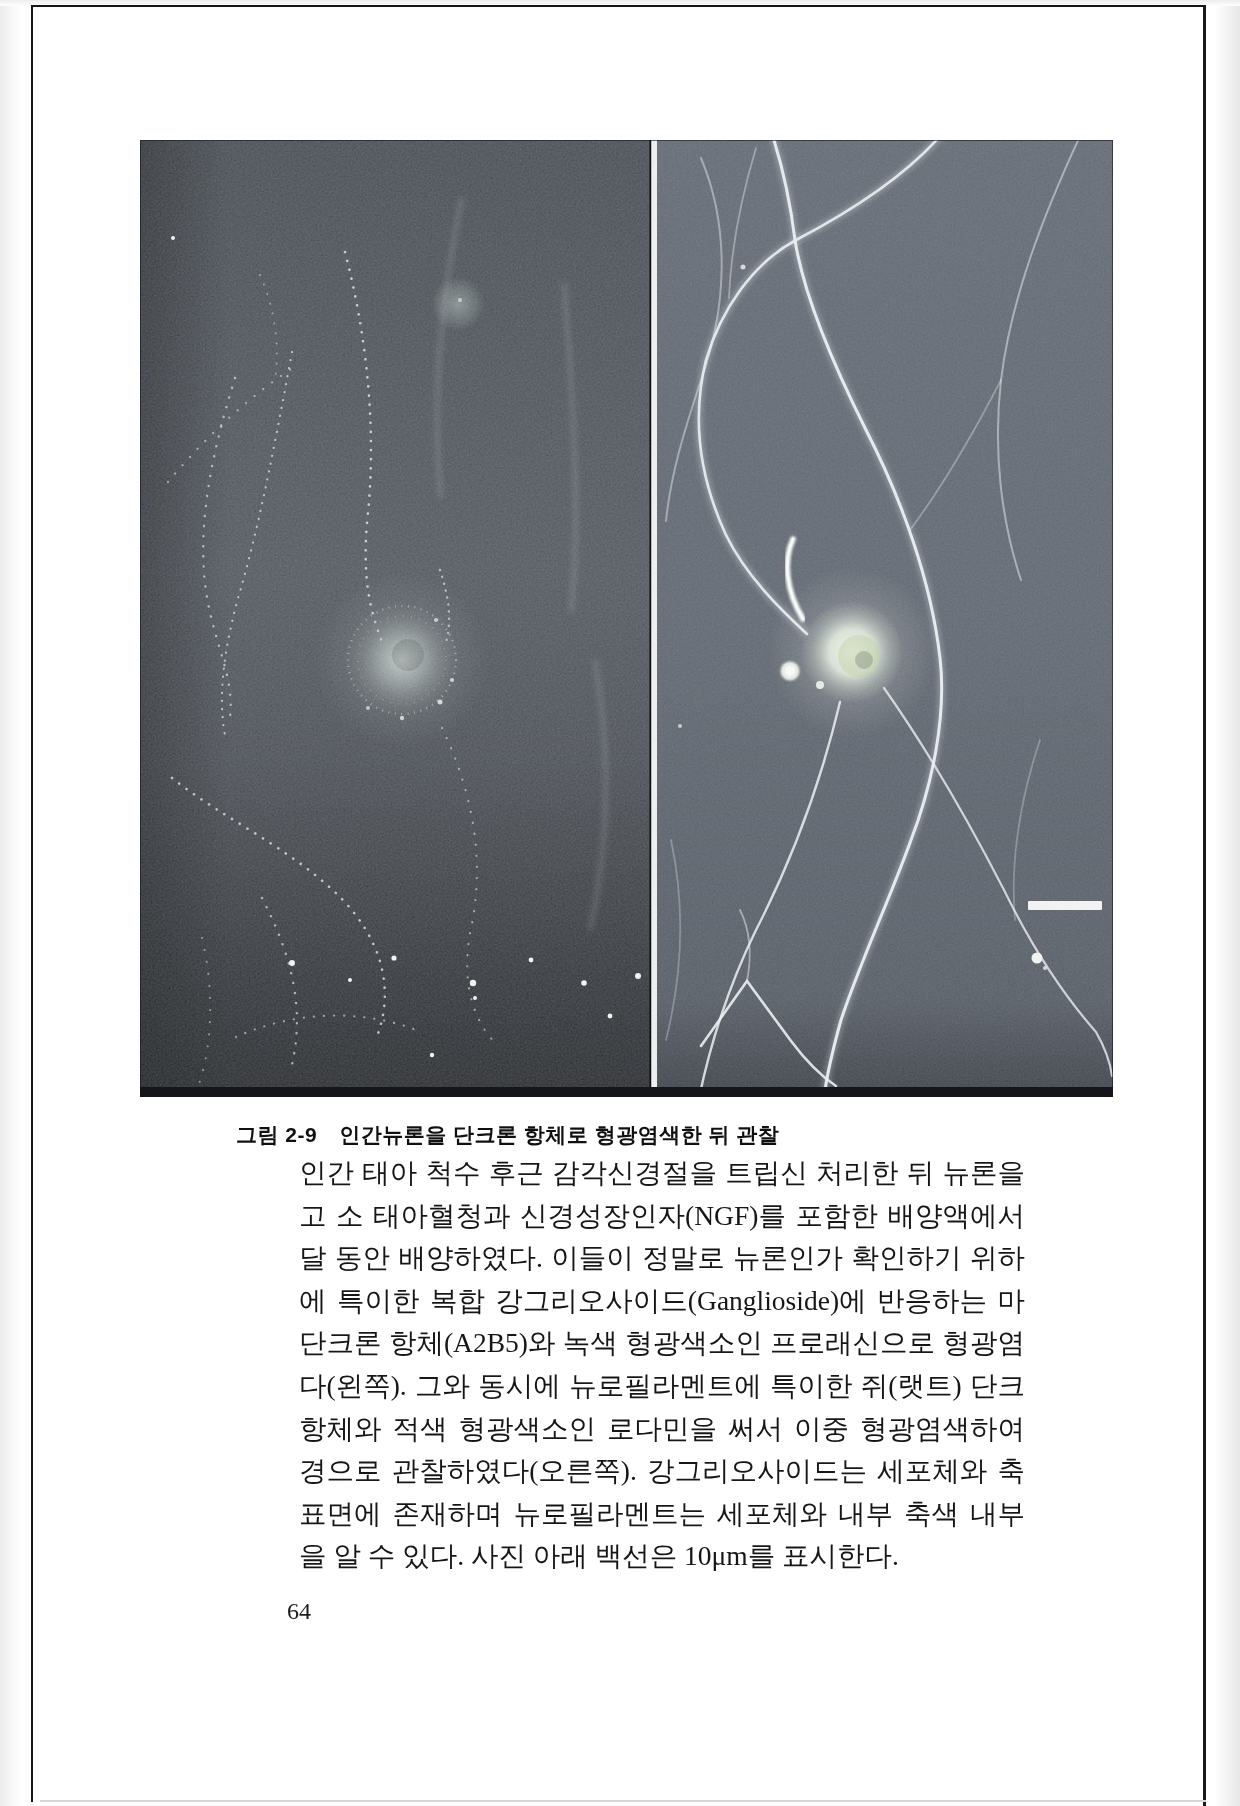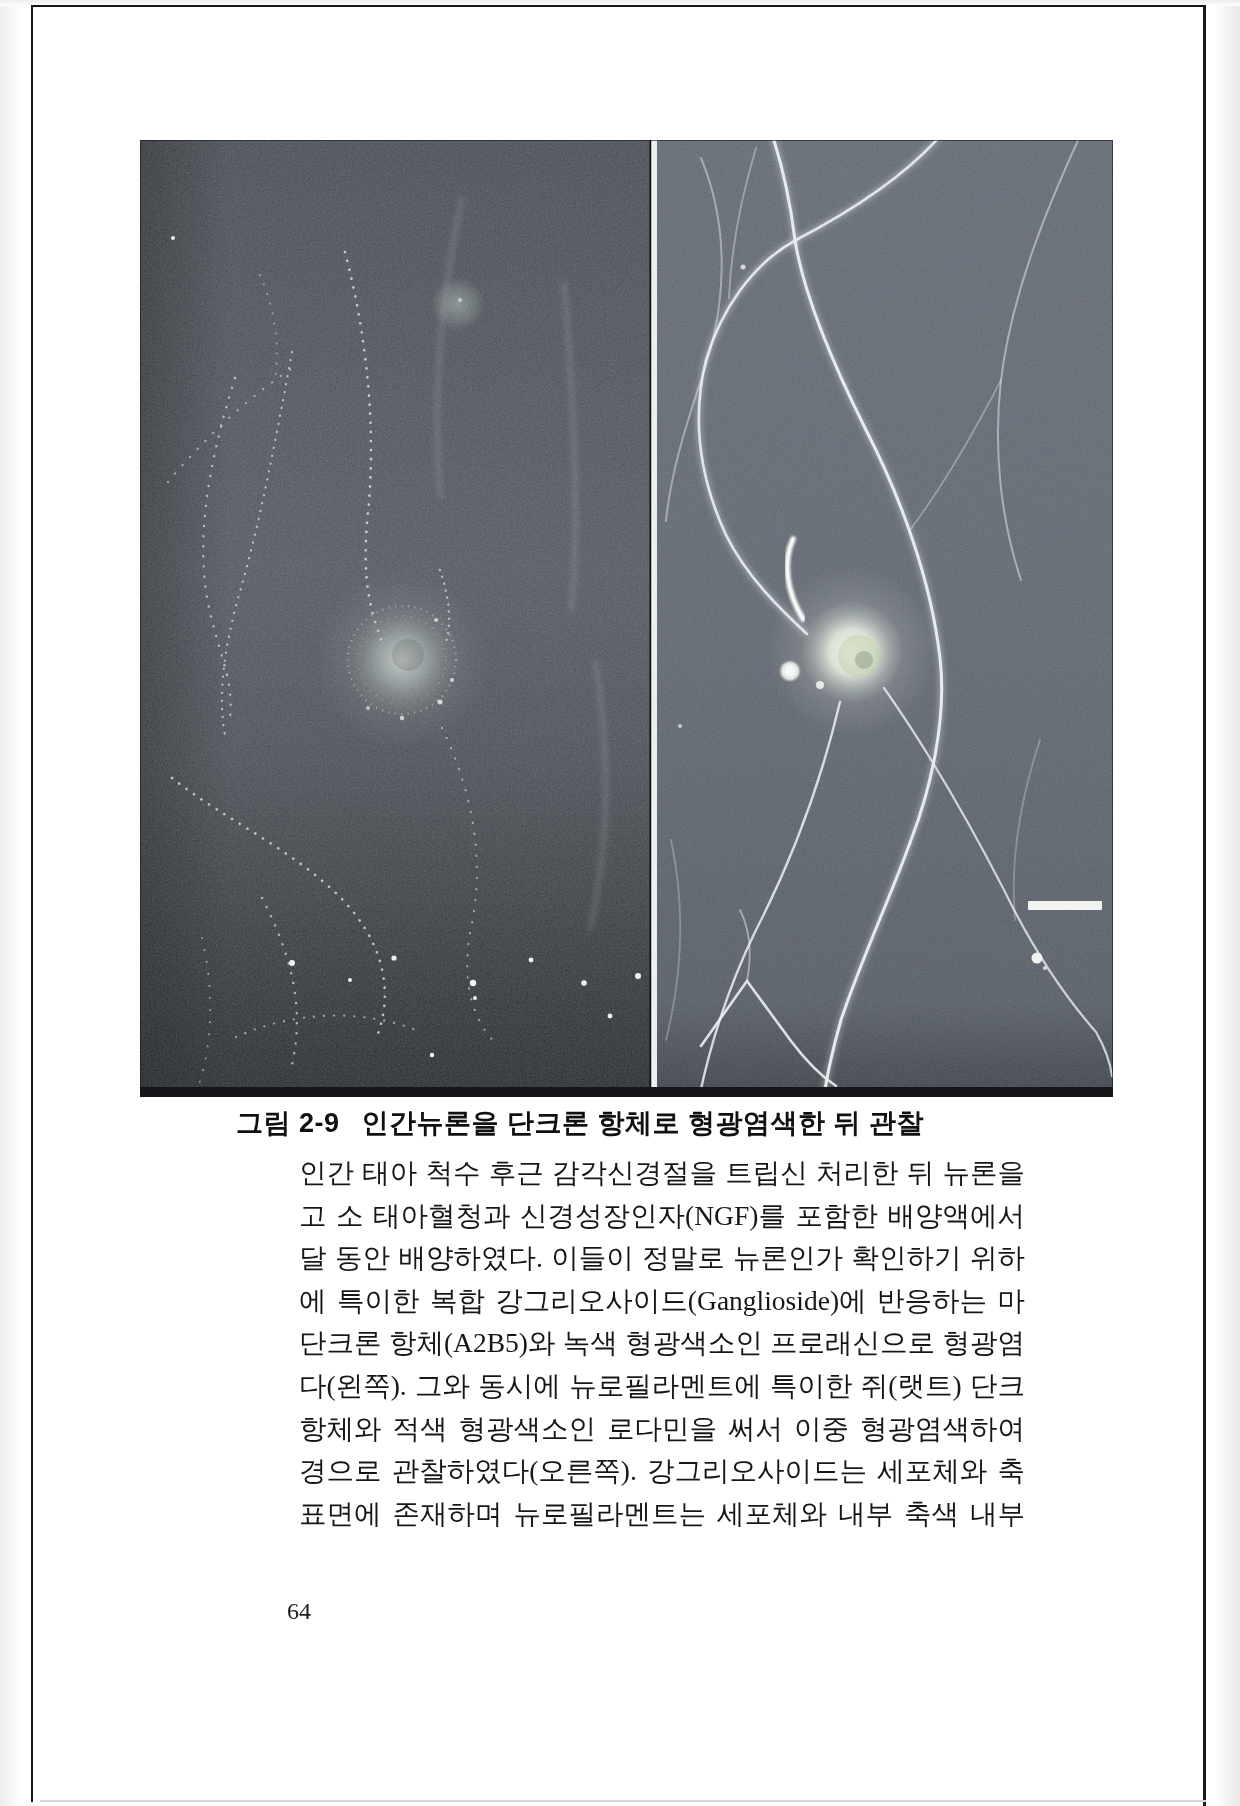--- a/index.html
+++ b/index.html
@@ -19,21 +19,21 @@
   .edge-right{position:absolute;left:1203px;top:5px;bottom:0;width:3px;background:#1a1a1a;}
   .edge-top{position:absolute;left:31px;width:1175px;top:5px;height:2px;background:#161616;}
   .edge-bottom{position:absolute;left:40px;width:1166px;bottom:4px;height:2px;background:#d7d7d7;}
 
   .figure{position:absolute;left:140px;top:140px;width:973px;height:957px;}
   .figure svg{display:block;width:100%;height:100%;}
 
   .caption{position:absolute;left:236px;top:1106px;width:792px;color:#141414;}
   .cap-title-row{
     font-family:"Liberation Sans",sans-serif;font-weight:700;
-    font-size:27px;line-height:34px;letter-spacing:0.5px;white-space:nowrap;color:#101010;
+    font-size:21px;line-height:34px;letter-spacing:0.5px;white-space:nowrap;color:#101010;margin-top:12px;
   }
   .cap-label{margin-right:22px;}
   .cap-body{position:absolute;left:63px;top:46px;width:726px;
     font-family:"Liberation Serif",serif;font-size:27.5px;color:#161616;}
   .cap-line{height:42.6px;line-height:42.6px;text-align:justify;text-align-last:justify;overflow:hidden;}
   .cap-line.last{text-align-last:left;}
 
   .page-number{position:absolute;left:287px;top:1598px;
     font-family:"Liberation Serif",serif;font-size:24px;color:#1c1c1c;}
 </style>
@@ -245,16 +245,17 @@
   <div class="cap-body">
       <div class="cap-line">인간 태아 척수 후근 감각신경절을 트립신 처리한 뒤 뉴론을 분리하</div>
       <div class="cap-line">고 소 태아혈청과 신경성장인자(NGF)를 포함한 배양액에서 두</div>
       <div class="cap-line">달 동안 배양하였다. 이들이 정말로 뉴론인가 확인하기 위하여 뉴론</div>
       <div class="cap-line">에 특이한 복합 강그리오사이드(Ganglioside)에 반응하는 마우스</div>
       <div class="cap-line">단크론 항체(A2B5)와 녹색 형광색소인 프로래신으로 형광염색하였</div>
       <div class="cap-line">다(왼쪽). 그와 동시에 뉴로필라멘트에 특이한 쥐(랫트) 단크론</div>
       <div class="cap-line">항체와 적색 형광색소인 로다민을 써서 이중 형광염색하여 형광현미</div>
       <div class="cap-line">경으로 관찰하였다(오른쪽). 강그리오사이드는 세포체와 축색의</div>
       <div class="cap-line">표면에 존재하며 뉴로필라멘트는 세포체와 내부 축색 내부에 존재함</div>
+      <div class="cap-line last">을 알 수 있다. 사진 아래 백선은 10μm를 표시한다.</div>
     </div>
 </div>
 
 <div class="page-number">64</div>
 
 </body></html>

